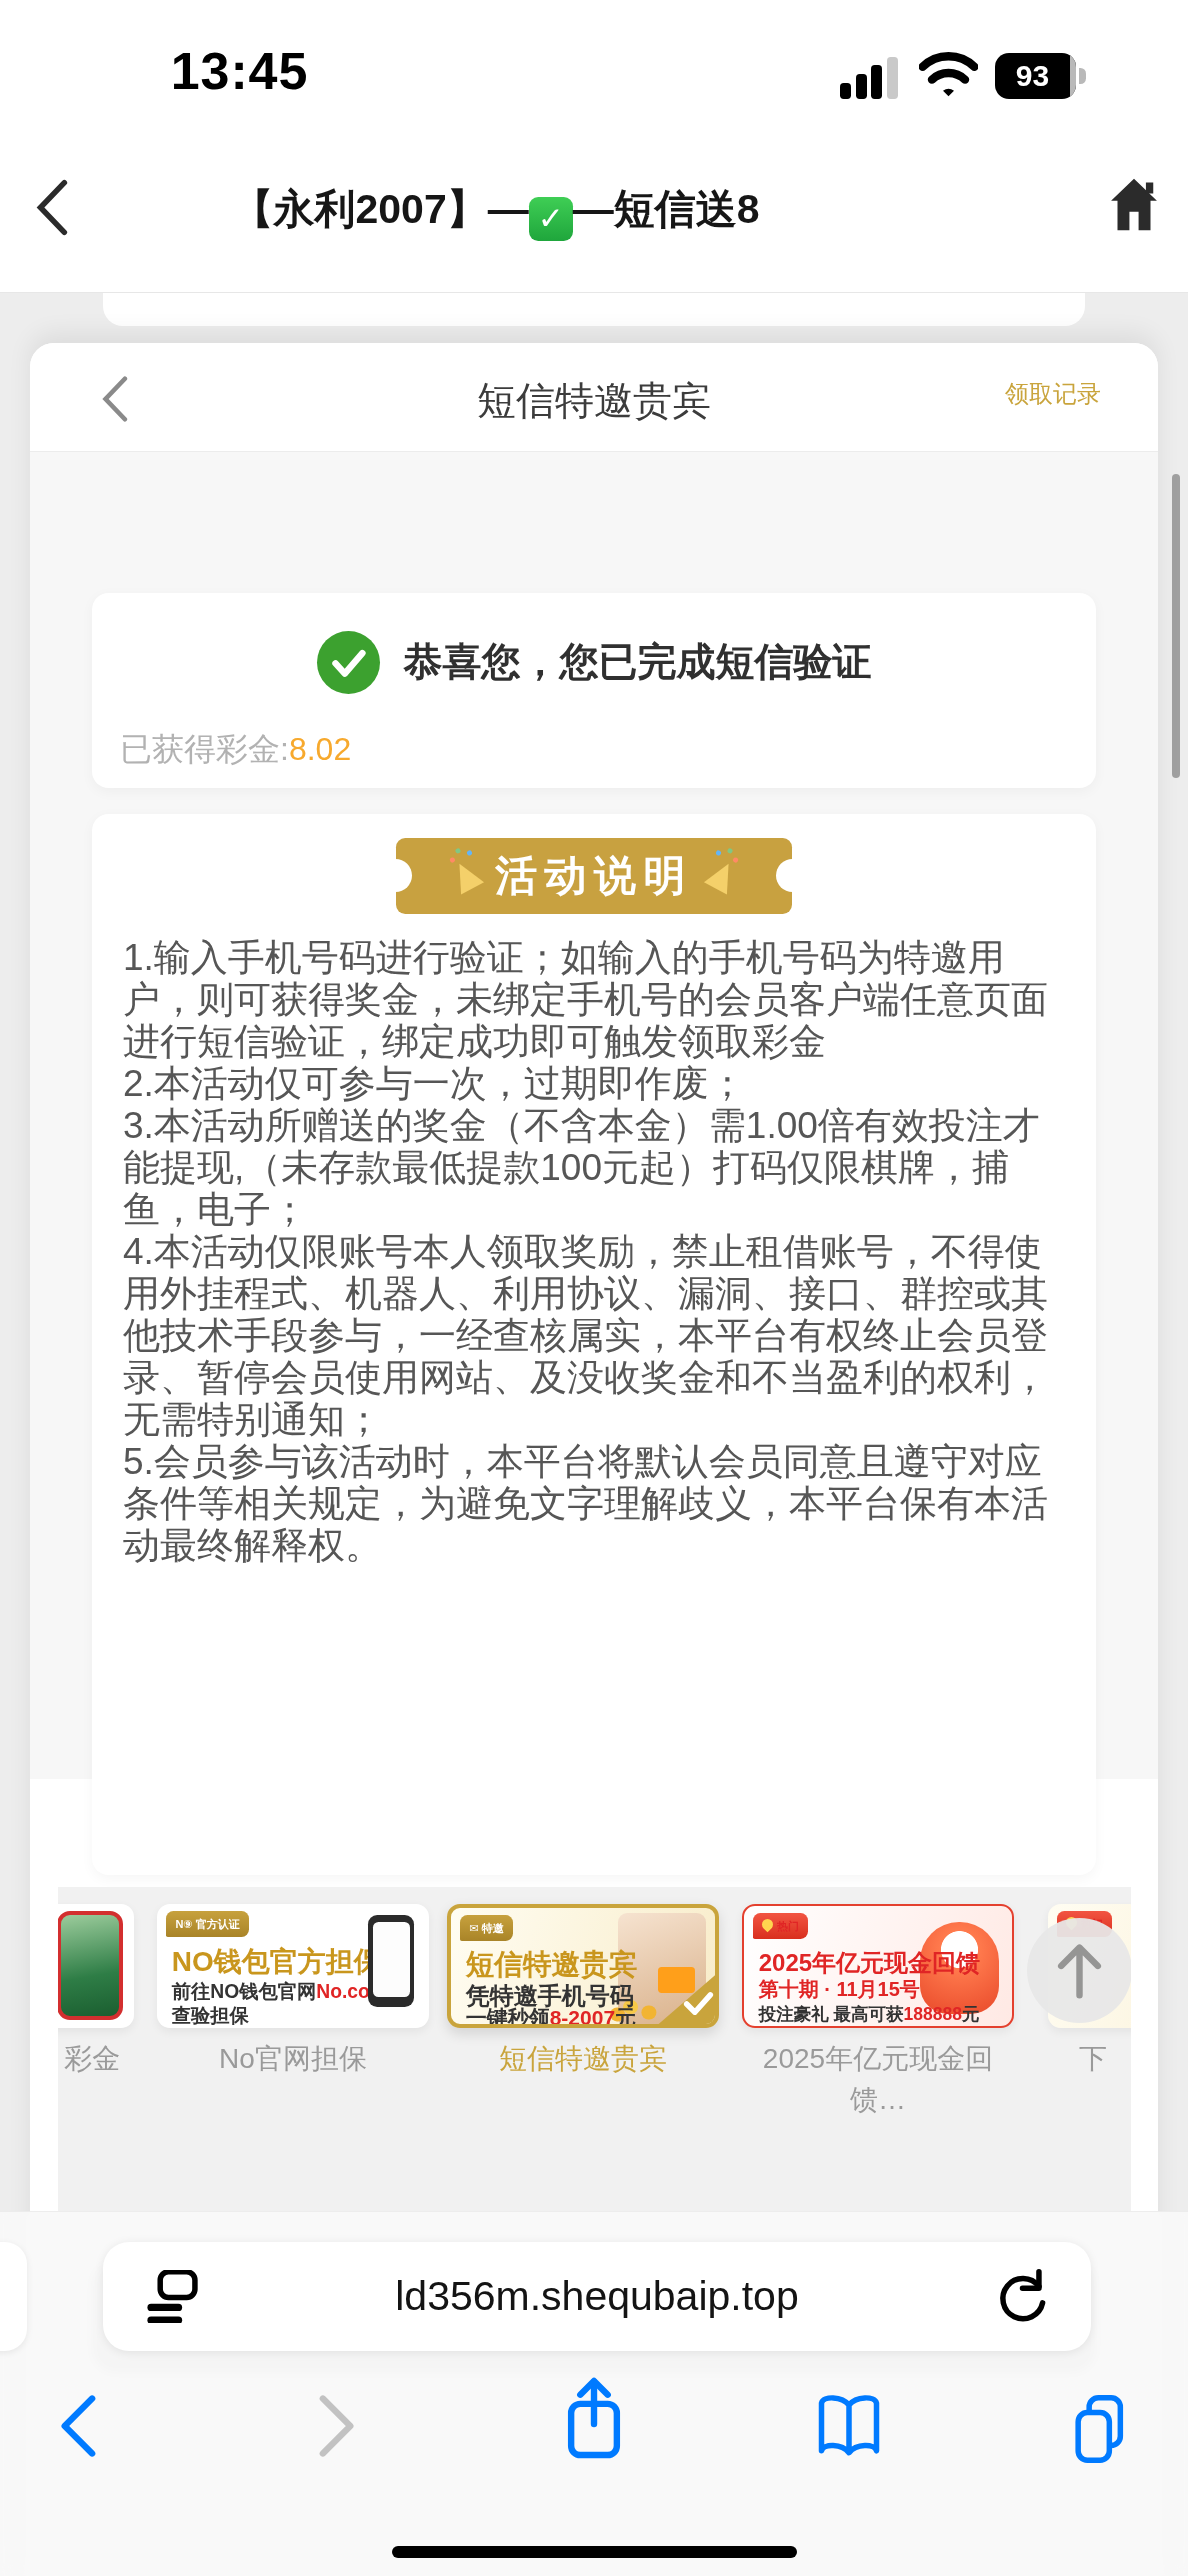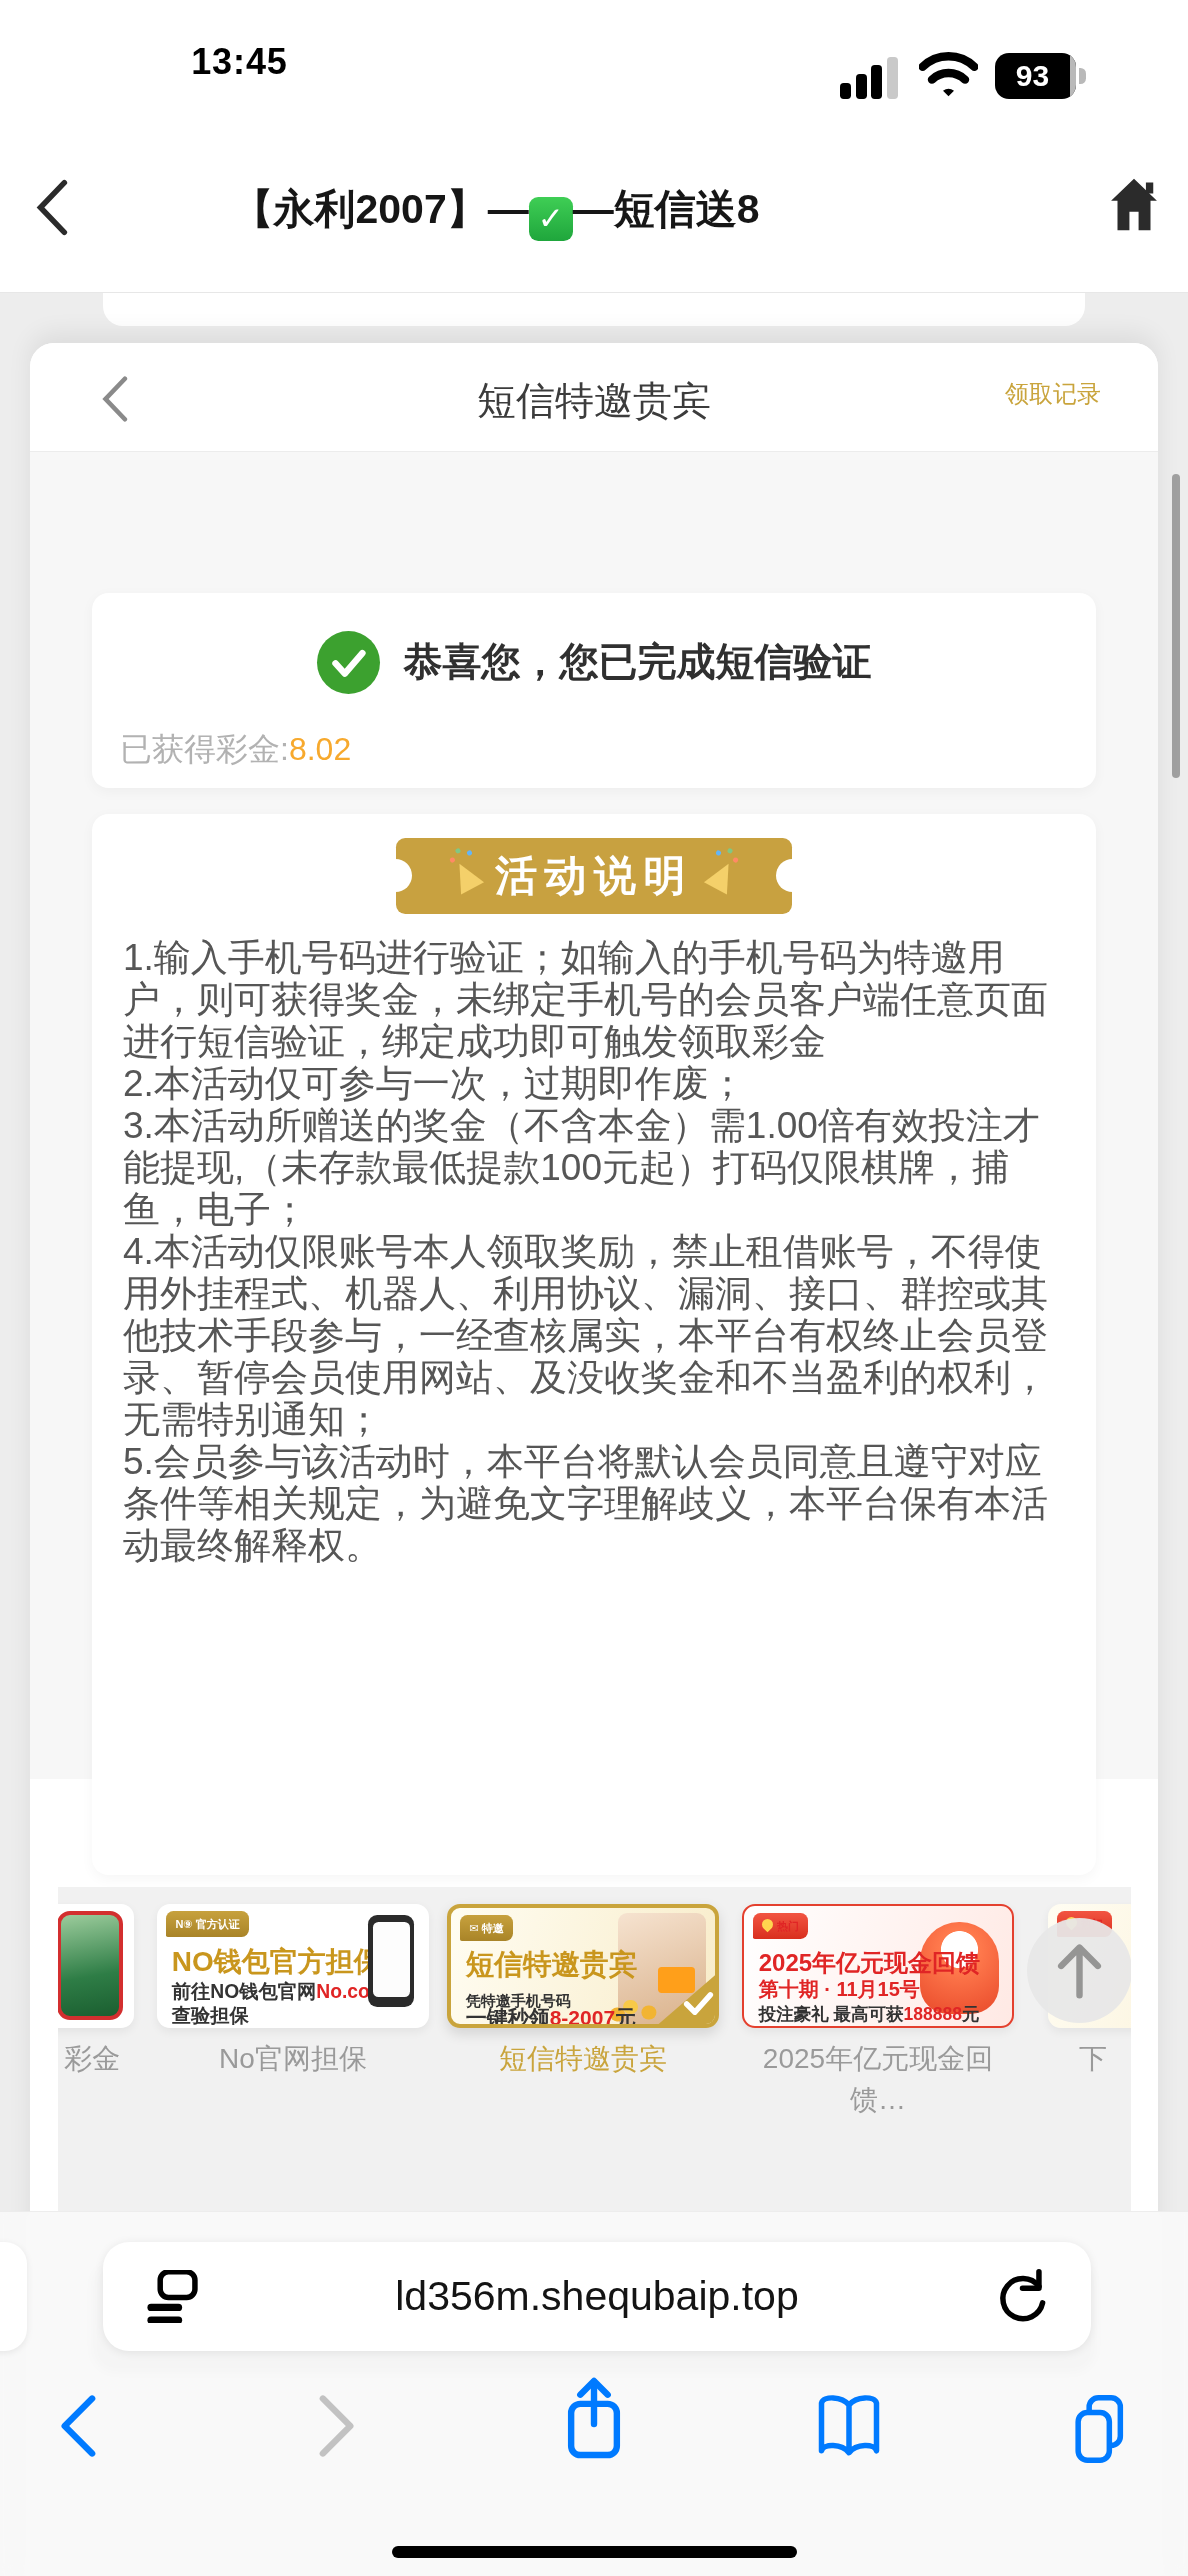--- a/index.html
+++ b/index.html
@@ -2,21 +2,21 @@
 <html style="font-size:14.7px"><head>
 <meta charset="utf-8">
 <style>
   html,body{margin:0;padding:0;background:#dcdcdc;}
   *{box-sizing:border-box;font-family:"Liberation Sans","DejaVu Sans",sans-serif;}
   .screen{position:relative;width:1188px;height:2576px;background:#ededed;overflow:hidden;margin:0 auto;}
   .abs{position:absolute;}
 
   
   .status-bar{left:0;top:0;width:1188px;height:129px;background:#fff;}
-  .time{left:129px;top:41px;width:221px;text-align:center;font-size:36px;font-weight:700;color:#000;letter-spacing:0.9px;}
+  .time{left:129px;top:41px;width:221px;text-align:center;font-size:52px;font-weight:700;color:#000;letter-spacing:0.9px;}
   .sig{left:840px;top:57px;width:64px;height:44px;}
   .sig i{position:absolute;bottom:1.8px;width:11px;border-radius:3.7px;background:#000;}
   .sig i:nth-child(1){left:0;height:16.6px;}
   .sig i:nth-child(2){left:15.7px;height:25px;}
   .sig i:nth-child(3){left:31px;height:34px;}
   .sig i:nth-child(4){left:47px;height:42px;background:#c9c9c9;}
   .battery{left:995px;top:53px;width:92px;height:46px;}
   .battery .body{position:absolute;left:0;top:0;width:81px;height:46px;background:#000;border-radius:14px;overflow:hidden;}
   .battery .gap{position:absolute;right:0;top:0;width:6.4px;height:46px;background:#b9b9b9;}
   .battery .pct{position:absolute;left:0;top:0;width:75px;height:46px;line-height:46px;text-align:center;color:#fff;font-size:30px;font-weight:700;}
@@ -203,21 +203,21 @@
           <div class="phone-art"></div>
         </div>
         <div class="c-label" style="left:99px;width:272px">No官网担保</div>
 
         <div class="banner active" style="left:389px">
           <div class="badge gold">✉ 特邀</div>
           <div class="portrait"></div>
           <div class="envelope"></div>
           <div class="coins"></div>
           <div class="b-title gold-t" style="top:37px;font-size:28.6px">短信特邀贵宾</div>
-          <div class="b-line" style="top:84px;font-size:15px">凭特邀手机号码</div>
+          <div class="b-line" style="top:72px;font-size:24px">凭特邀手机号码</div>
           <div class="b-line" style="top:96px;font-size:21px">
             <span>一键秒领</span><span class="red">8-2007</span><span>元</span>
           </div>
           <div class="corner-check">
             <svg width="31" height="26" viewBox="0 0 34 28">
                 <path d="M4 14 L13 23 L30 4" fill="none" stroke="#fff" stroke-width="6" stroke-linecap="round" stroke-linejoin="round"></path>
               </svg>
           </div>
         </div>
         <div class="c-label gold" style="left:389px;width:272px">短信特邀贵宾</div>

